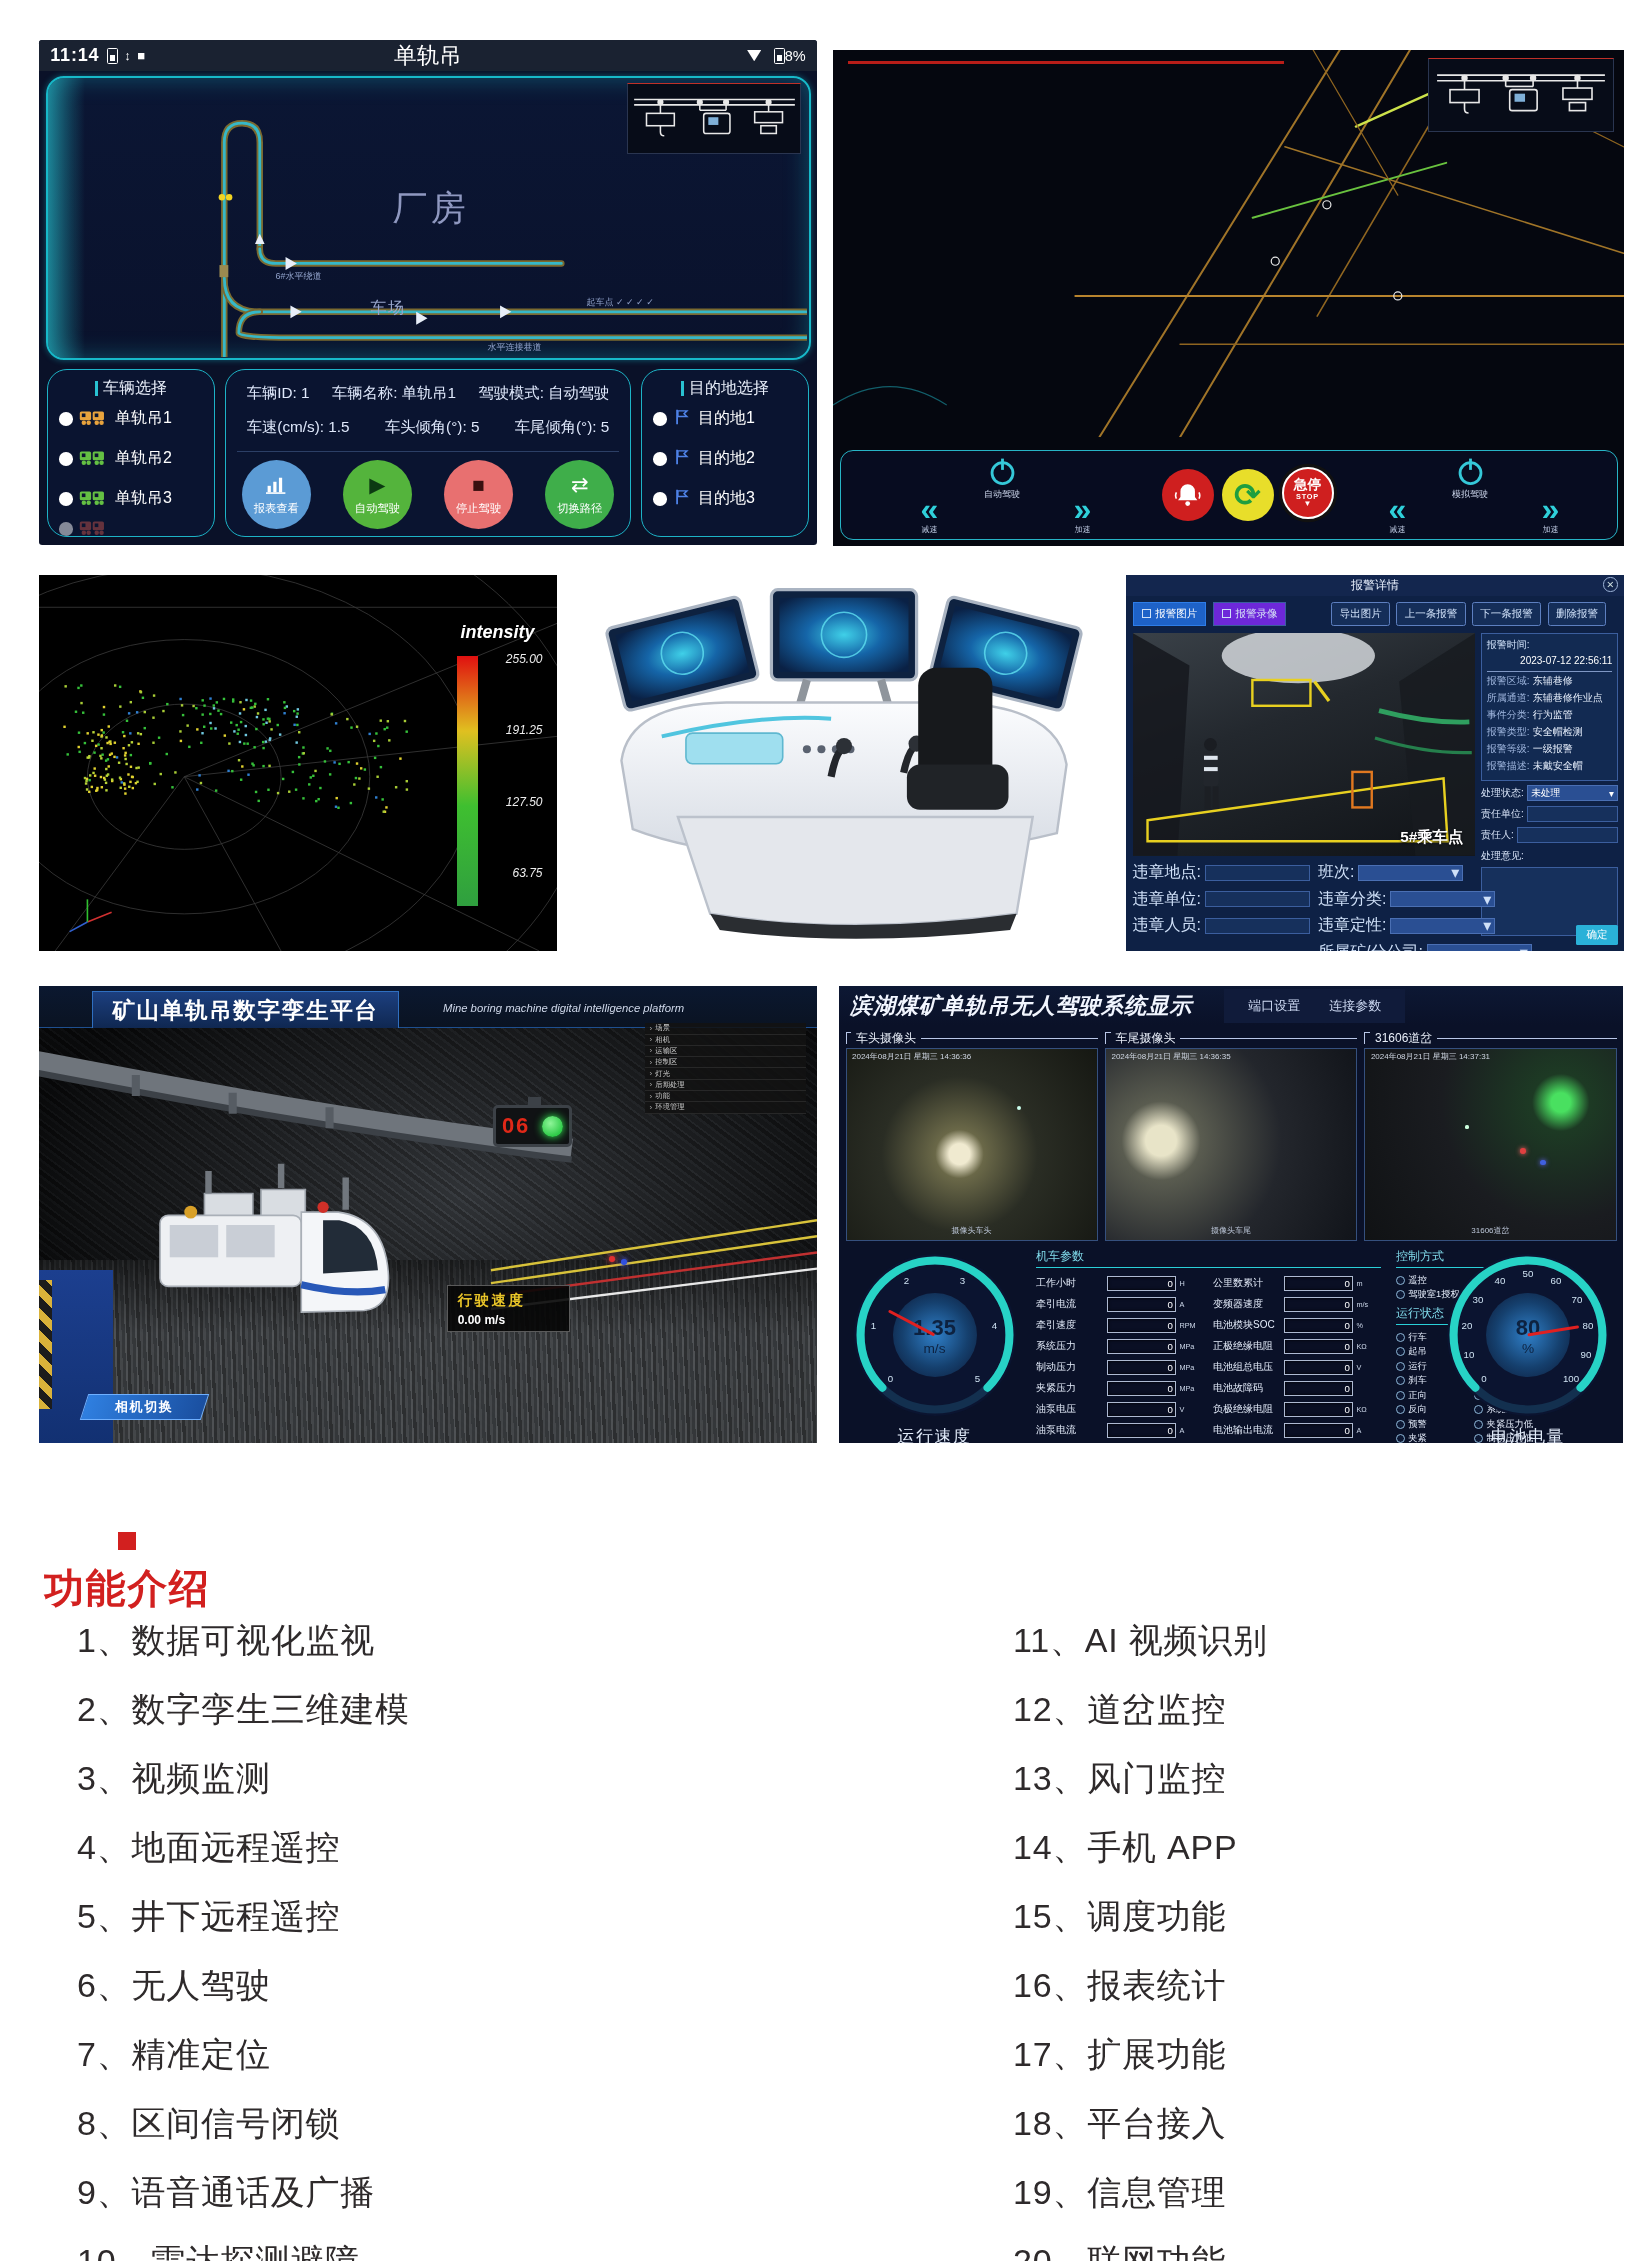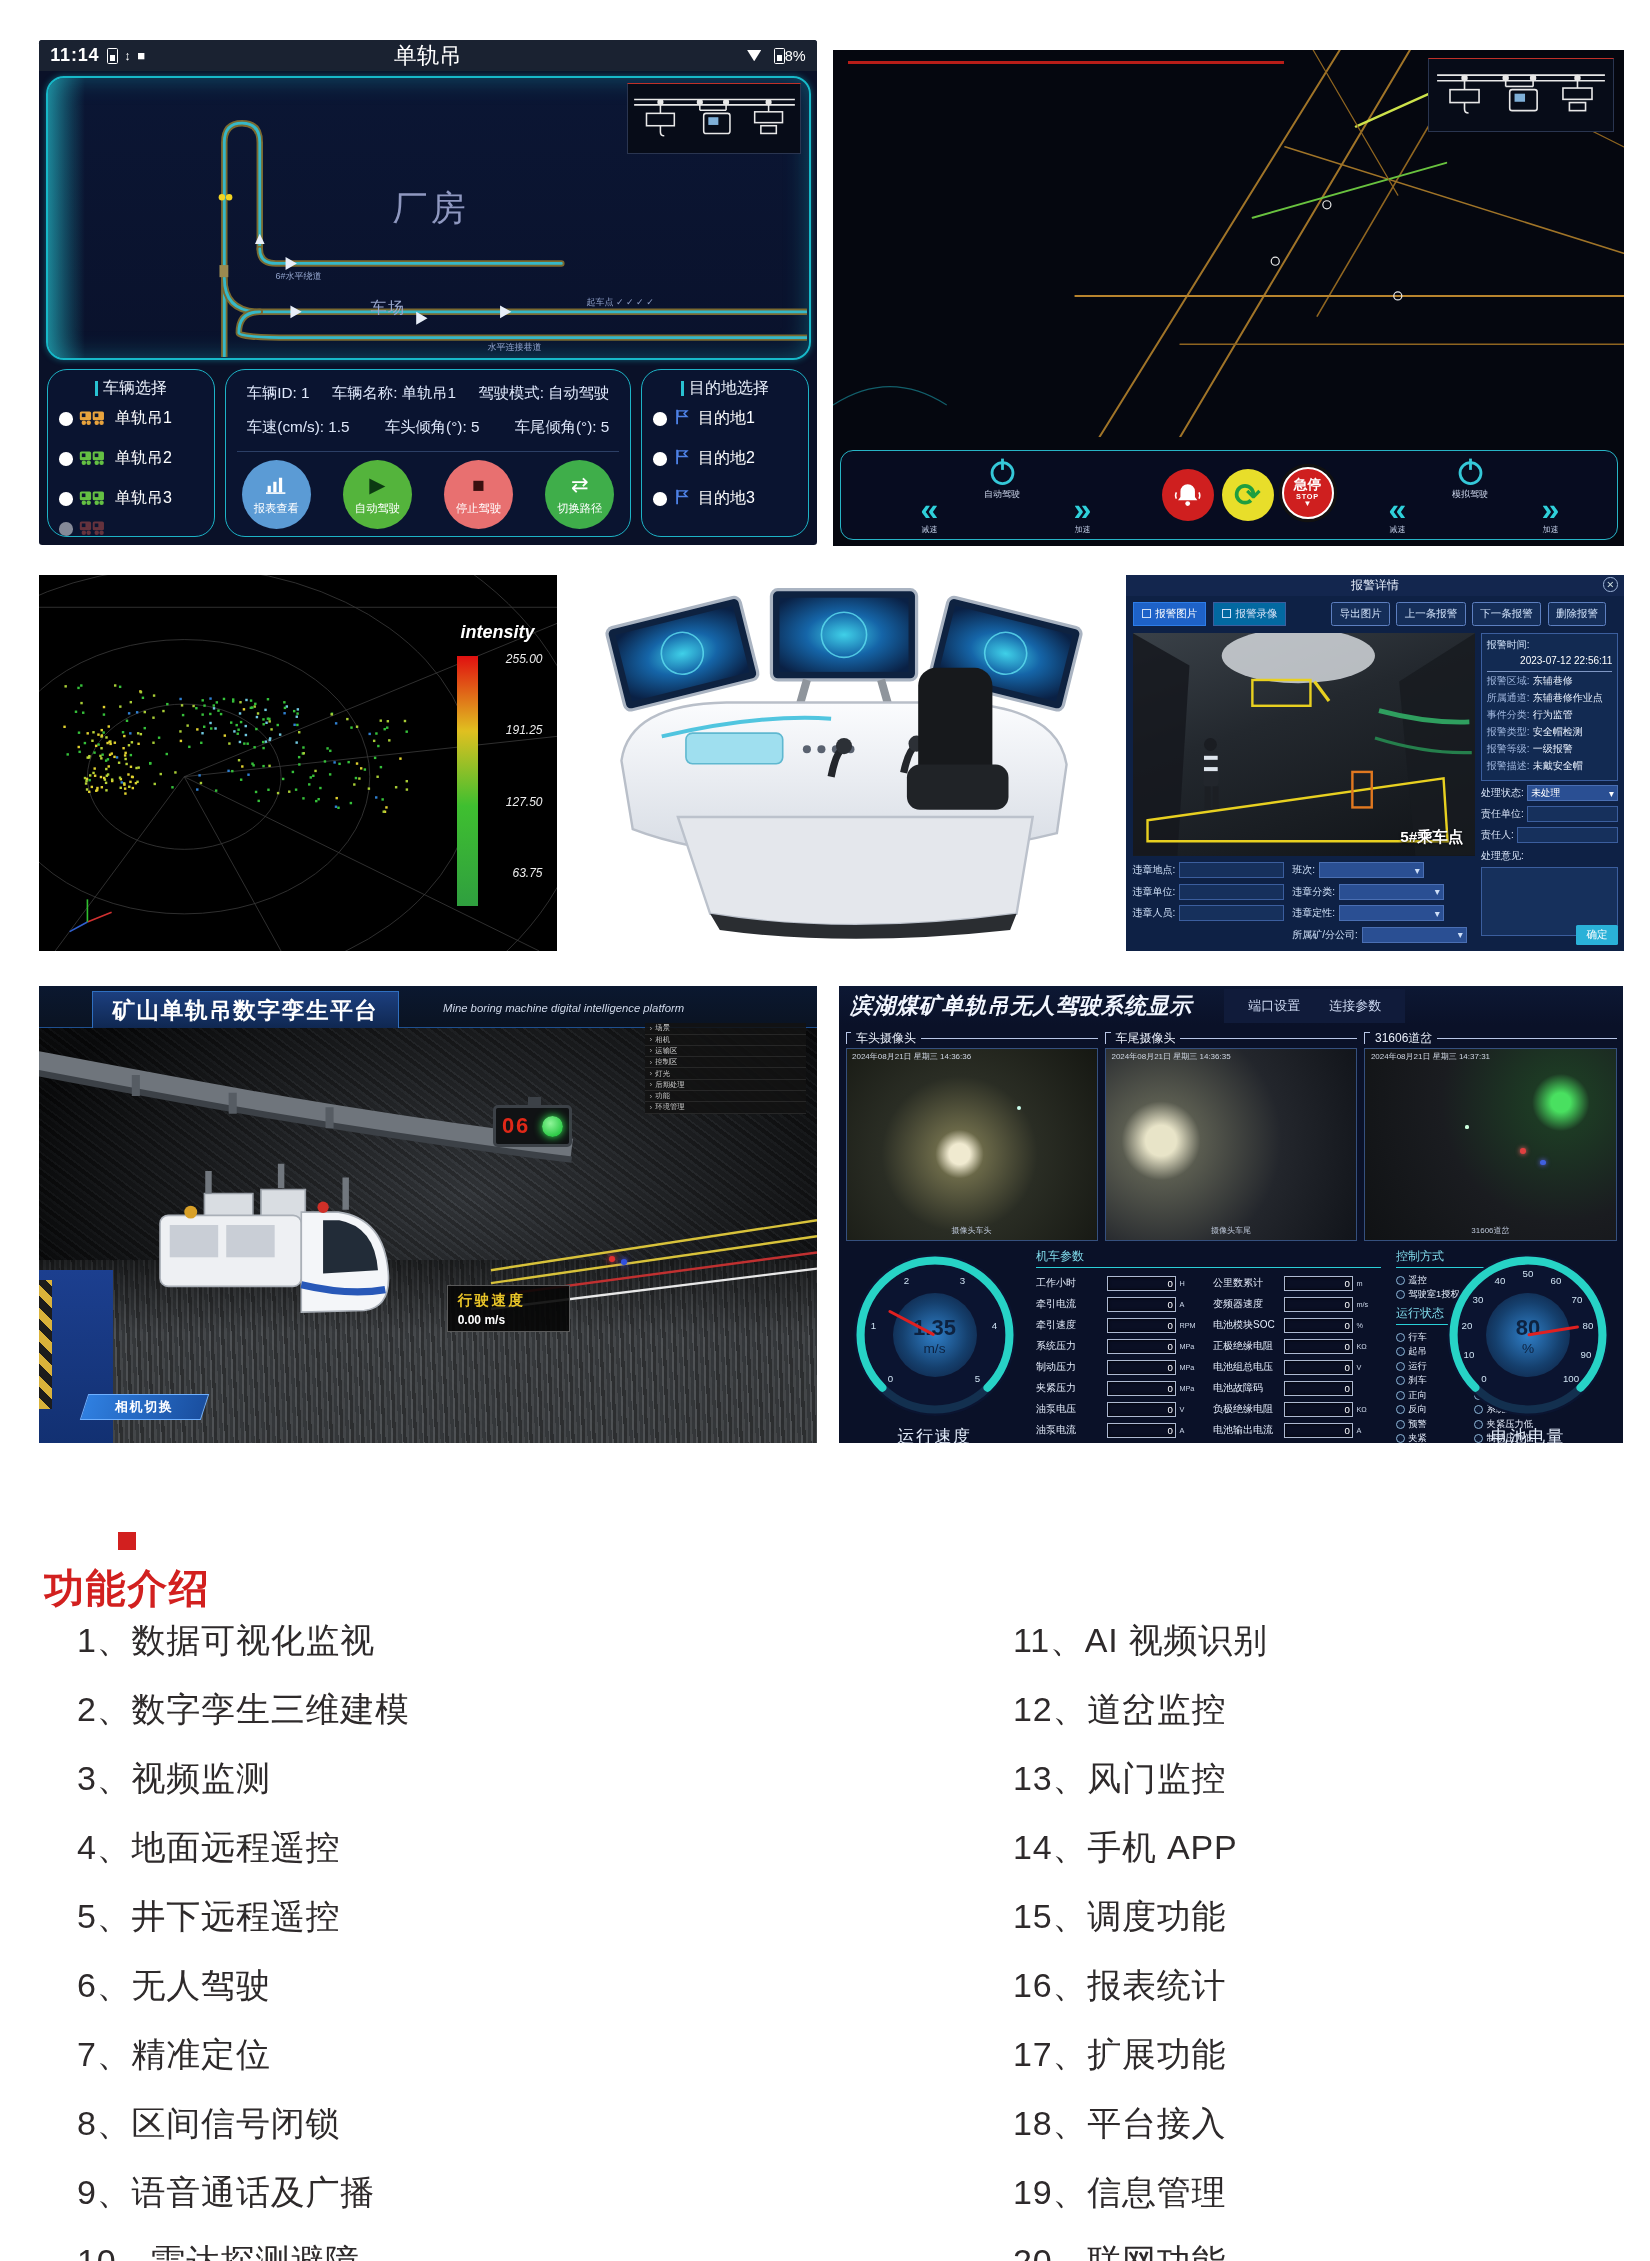--- a/index.html
+++ b/index.html
@@ -65,21 +65,21 @@
 .cb-tick { position:absolute; right:14.5px; color:#eee; font-size:12px; font-style:italic; }
 
 
 #sim { position:absolute; left:565px; top:575px; width:558px; height:376px; background:#fff; }
 
 
 #alarm { position:absolute; left:1126px; top:575px; width:498px; height:376px; background:#0e2145; color:#d7e3f7; overflow:hidden; }
 #alarm .titlebar { height:21px; background:#13264e; display:flex; align-items:center; justify-content:center; font-size:12px; color:#e8f0fd; position:relative; }
 #alarm .close { position:absolute; right:6.5px; top:2.4px; width:14.5px; height:14.5px; border:0.8px solid #9db4d8; border-radius:50%; font-size:9.7px; line-height:13px; text-align:center; color:#cdd; }
 #alarm .toolbar { display:flex; align-items:center; gap:6.5px; padding:5.6px 6.5px; }
-.tab { height:24px; padding:0 8px; display:flex; align-items:center; gap:4px; font-size:10.5px; border:0.8px solid #3b5e9e; background:#0369a1; }
+.tab { height:24px; padding:0 8px; display:flex; align-items:center; gap:4px; font-size:10.5px; border:0.8px solid #3b5e9e; background:#6d28d9; }
 .tab.active { background:#1e62c8; border-color:#2e7de8; color:#fff; }
 .tab .sq { width:9.7px; height:9.7px; border:1.6px solid #cfe0f8; display:inline-block; }
 .abtn { height:24px; padding:0 7.3px; display:flex; align-items:center; font-size:10.5px; color:#cfe0f8; border:0.8px solid #5d7fc0; background:#152e59; border-radius:2.4px; }
 #alarm .video { position:absolute; left:6.5px; top:58px; width:342px; height:223px; background:linear-gradient(160deg,#3a4148 0%,#23282e 40%,#101317 100%); overflow:hidden; }
 #alarm .vtag { position:absolute; right:11.3px; bottom:8px; color:#fff; font-size:15.3px; font-weight:bold; text-shadow:0 0.8px 2.4px #000; }
 #alarm .rightpane { position:absolute; left:355px; top:58px; width:137px; bottom:6.5px; font-size:10px; }
 #alarm .timebox { border:0.8px solid #3b5e9e; background:#122a52; padding:4px 4.8px 5.6px; }
 #alarm .timebox .tl { color:#cfe0f8; }
 #alarm .timebox .tv { text-align:right; margin:3.2px 0 4.8px; color:#fff; }
 #alarm .timebox hr { border:none; border-top:0.8px solid #7f97c4; }
@@ -88,21 +88,21 @@
 .af-value { color:#e8f0fd; }
 .sel-row { display:flex; align-items:center; gap:3.2px; margin-top:4.8px; }
 .sel-box { flex:1; height:16px; background:#2a4f93; border:0.8px solid #4a6fb3; display:flex; align-items:center; justify-content:space-between; padding:0 3.2px; color:#fff; font-size:9.7px; }
 .in-row { display:flex; align-items:center; gap:3.2px; margin-top:4.8px; }
 .in-box { flex:1; height:16px; background:#16305c; border:0.8px solid #3b5e9e; }
 #alarm .opinion { margin-top:6.5px; }
 #alarm .op-area { margin-top:3.2px; height:69px; background:#16305c; border:0.8px solid #3b5e9e; }
 #alarm .okbtn { position:absolute; right:0; bottom:0; width:42px; height:19.4px; background:#2ab1d8; color:#fff; font-size:10.5px; display:flex; align-items:center; justify-content:center; border-radius:1.6px; }
 #alarm .formarea { position:absolute; left:6.5px; top:287px; width:342px; bottom:6.5px; display:flex; gap:8px; }
 #alarm .fcol { display:flex; flex-direction:column; gap:5.6px; }
-.fm-row { display:flex; align-items:center; gap:4px; font-size:10px; color:#cfe0f8; white-space:nowrap; }
+.fm-row { display:flex; align-items:center; gap:4px; font-size:16px; color:#cfe0f8; white-space:nowrap; }
 .fm-input { width:105px; height:16px; background:#16305c; border:0.8px solid #3b5e9e; }
 .fm-select { width:105px; height:16px; background:#2a4f93; border:0.8px solid #4a6fb3; display:flex; align-items:center; justify-content:flex-end; padding:0 3.2px; color:#cfe0f8; }
 
 
 #twin { position:absolute; left:39px; top:986px; width:778px; height:457px; background:#17191c; overflow:hidden; }
 #twin .thead { position:relative; height:42px; background:linear-gradient(180deg,#0b1830,#0a1322); border-bottom:1.6px solid #1e4f8f; }
 #twin .tbox { position:absolute; left:53px; top:4.8px; padding:3.2px 19.4px; background:linear-gradient(180deg,#1c3f7f,#0f2750); border:0.8px solid #2f6fc0; color:#fff; font-size:22.6px; font-weight:bold; letter-spacing:1.6px; }
 #twin .tsub { position:absolute; left:404px; top:16px; color:#cfd8ea; font-size:11.3px; font-style:italic; }
 #twin .scene { position:absolute; left:0; right:0; top:42px; bottom:0;
   background:

